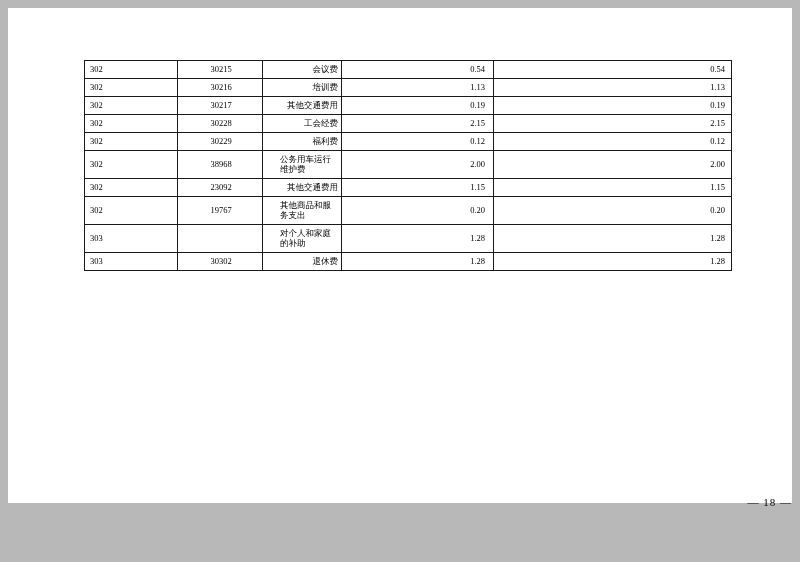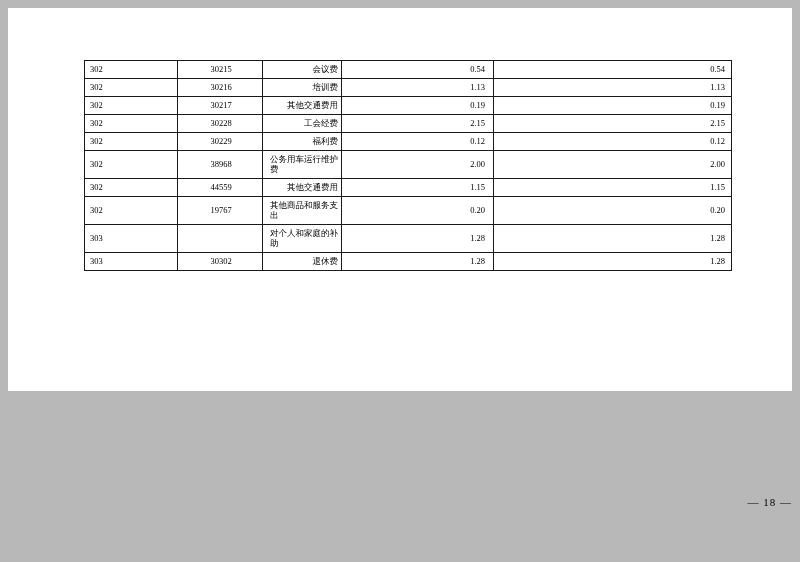--- a/index.html
+++ b/index.html
@@ -11,21 +11,21 @@
     height: 562px;
     background: #b8b8b8;
     font-family: "Liberation Serif", serif;
     overflow: hidden;
   }
   .page {
     position: absolute;
     left: 8px;
     top: 8px;
     width: 784px;
-    height: 383px;
+    height: 495px;
     background: #ffffff;
     box-sizing: border-box;
   }
   .doc-table {
     position: absolute;
     left: 76px;
     top: 52px;
     width: 600px;
     border-collapse: collapse;
     table-layout: fixed;
@@ -50,21 +50,21 @@
     width: 76px;
     text-align: center;
     padding-left: 5px;
   }
   td.c-name {
     width: 72px;
     text-align: right;
   }
   td.c-name.wrap {
     text-align: left;
-    padding-left: 7px;
+    padding-left: 17px;
     line-height: 1.15;
     margin-left: 28px;
   }
   td.c-val1 {
     width: 140px;
     text-align: right;
     padding-right: 8px;
   }
   td.c-val2 {
     width: 228px;
@@ -129,21 +129,21 @@
         </tr>
         <tr class="tall">
           <td class="c-code">302</td>
           <td class="c-subcode">38968</td>
           <td class="c-name wrap">公务用车运行维护费</td>
           <td class="c-val1">2.00</td>
           <td class="c-val2">2.00</td>
         </tr>
         <tr>
           <td class="c-code">302</td>
-          <td class="c-subcode">44559</td>
+          <td class="c-subcode">23092</td>
           <td class="c-name">其他交通费用</td>
           <td class="c-val1">1.15</td>
           <td class="c-val2">1.15</td>
         </tr>
         <tr class="tall">
           <td class="c-code">302</td>
           <td class="c-subcode">19767</td>
           <td class="c-name wrap">其他商品和服务支出</td>
           <td class="c-val1">0.20</td>
           <td class="c-val2">0.20</td>

